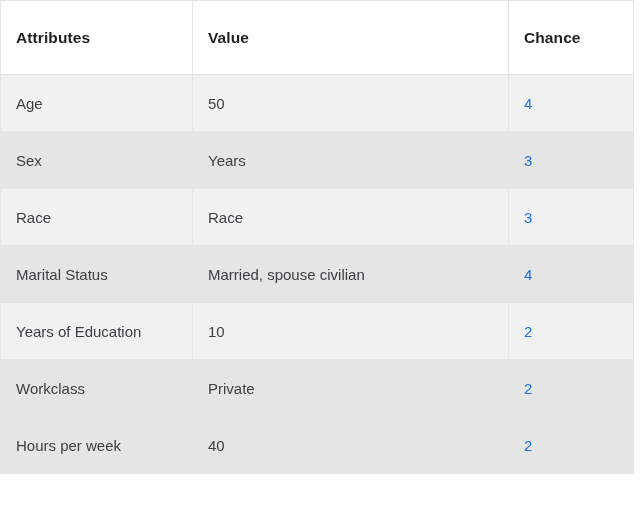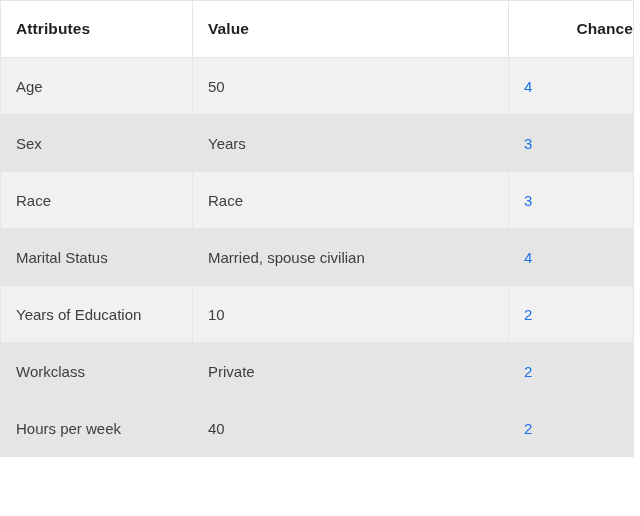--- a/index.html
+++ b/index.html
@@ -27,40 +27,39 @@
     border-collapse: collapse;
     table-layout: fixed;
     background: #ffffff;
   }
 
   table.attr-table col.col-attribute { width: 192px; }
   table.attr-table col.col-value     { width: 316px; }
   table.attr-table col.col-chance    { width: 125px; }
 
   thead th {
-    height: 57px;
+    height: 74px;
     box-sizing: border-box;
     background: #ffffff;
     color: #1f2023;
     font-size: 15.5px;
     font-weight: bold;
     text-align: left;
     padding: 0 0 0 15px;
     border-top: 1px solid #e3e5e9;
     border-bottom: 1px solid #e3e5e9;
     border-right: 1px solid #e3e5e9;
     vertical-align: middle;
     letter-spacing: 0.1px;
   }
   thead th.first-col {
     border-left: 1px solid #e3e5e9;
   }
   thead th.last-col {
     border-right: 1px solid #e3e5e9;
-    text-align: right;
   }
 
   tbody td {
     height: 57px;
     box-sizing: border-box;
     font-size: 15px;
     font-weight: normal;
     color: #3c4043;
     text-align: left;
     padding: 0 0 0 15px;

